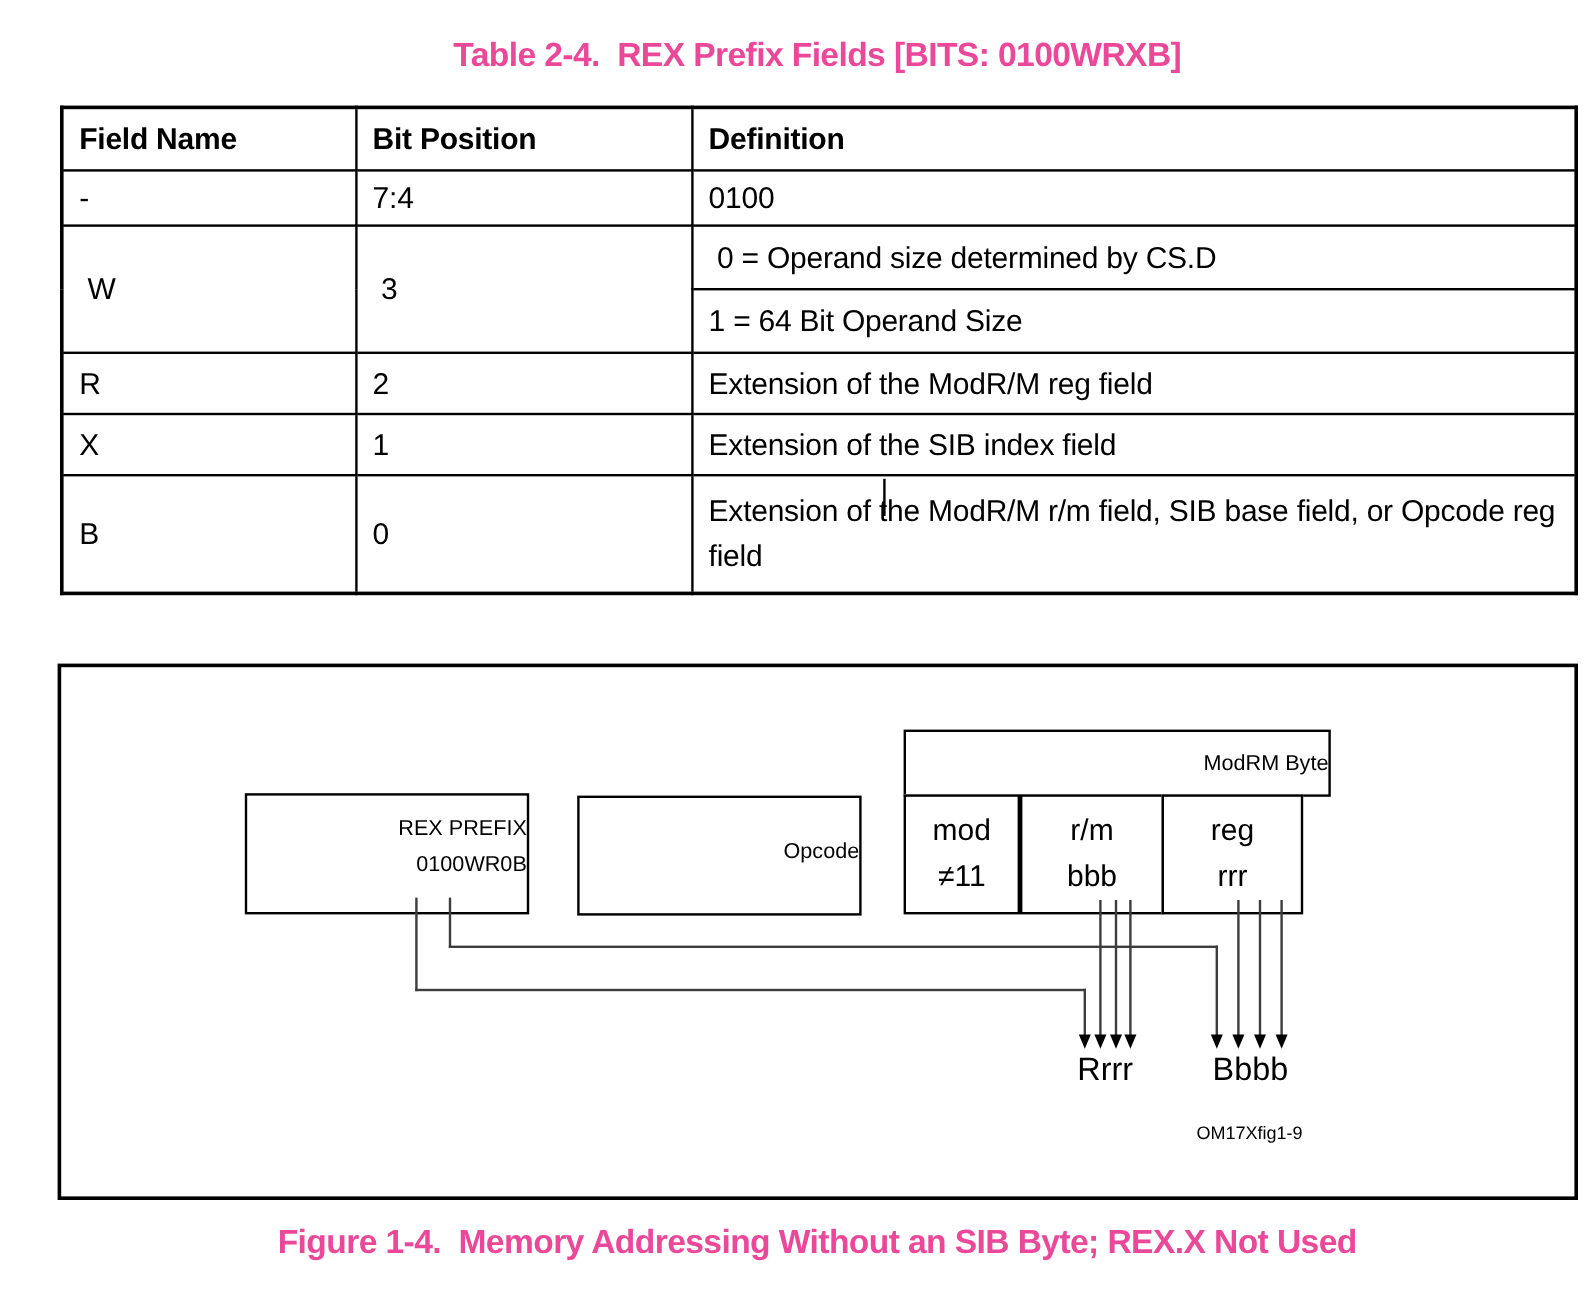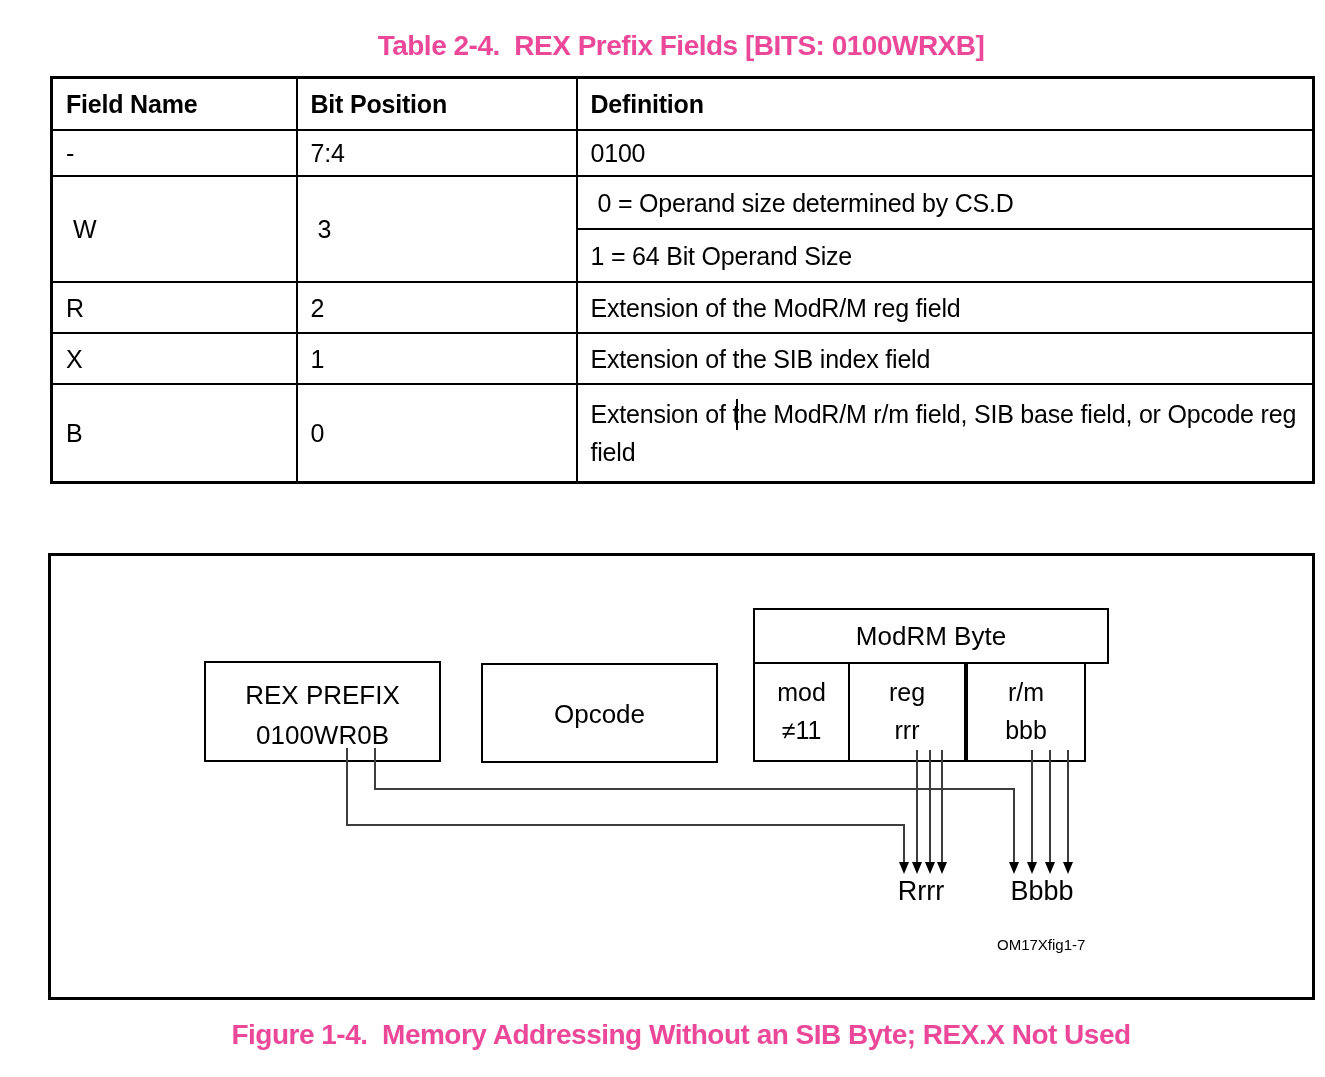--- a/index.html
+++ b/index.html
@@ -12,21 +12,21 @@
   .doc-title, .fig-caption {
     position:absolute; left:50px; width:1262px; text-align:center;
     color:#ec4899; font-weight:bold; font-size:28px; letter-spacing:-0.5px;
     white-space:pre-wrap;
   }
   .doc-title { top:30px; }
   .fig-caption { top:1019px; }
 
   
   table.rex {
-    position:absolute; left:50px; top:76px; width:1262px;
+    position:absolute; left:50px; top:88px; width:1262px;
     border-collapse:collapse; table-layout:fixed;
     border:3px solid #000;
     font-size:25px; letter-spacing:-0.2px;
   }
   table.rex th, table.rex td {
     border:2px solid #000; padding:0 10px 0 13px;
     text-align:left; vertical-align:middle; font-weight:normal;
     line-height:38px;
   }
   table.rex th { font-weight:bold; height:50px; }
@@ -40,22 +40,22 @@
   
   .text-cursor { position:absolute; left:736px; top:399px; width:2px; height:31px; background:#000; }
 
   
   .figure {
     position:absolute; left:48px; top:553px; width:1267px; height:447px;
     border:3px solid #000; box-sizing:border-box; background:#fff;
   }
   .fbox {
     position:absolute; border:2px solid #000; box-sizing:border-box;
-    background:#fff; display:flex; flex-direction:column; align-items:center;
-    font-size:26px;
+    background:#fff; display:flex; flex-direction:column; align-items:flex-end;
+    font-size:18px;
   }
   .rex-box   { left:153px; top:105px; width:237px; height:101px; padding-top:17px; gap:9px; }
   .opcode-box{ left:430px; top:107px; width:237px; height:100px; padding-top:34px; }
   .modrm-title {
     left:702px; top:52px; width:356px; height:56px;
     justify-content:center;
   }
   .modrm-cells { position:absolute; left:702px; top:106px; display:flex; }
   .mcell {
     border:2px solid #000; box-sizing:border-box; height:100px; background:#fff;
@@ -142,27 +142,27 @@
 
     <div class="fbox modrm-title">
       <span>ModRM Byte</span>
     </div>
 
     <div class="modrm-cells">
       <div class="mcell mod">
         <span>mod</span>
         <span>≠11</span>
       </div>
+      <div class="mcell rm">
+        <span>r/m</span>
+        <span>bbb</span>
+      </div>
       <div class="mcell reg">
         <span>reg</span>
         <span>rrr</span>
-      </div>
-      <div class="mcell rm">
-        <span>r/m</span>
-        <span>bbb</span>
       </div>
     </div>
 
     <div class="vline" style="left:295px; top:192px; height:78px;"></div>
     <div class="hline" style="left:295px; top:268px; width:559px;"></div>
     <div class="vline" style="left:852px; top:268px; height:40px;"></div>
 
     <div class="vline" style="left:323px; top:192px; height:42px;"></div>
     <div class="hline" style="left:323px; top:232px; width:641px;"></div>
     <div class="vline" style="left:962px; top:232px; height:76px;"></div>
@@ -181,18 +181,18 @@
     <div class="arrowhead" style="left:886px; top:306px;"></div>
 
     <div class="arrowhead" style="left:958px; top:306px;"></div>
     <div class="arrowhead" style="left:976px; top:306px;"></div>
     <div class="arrowhead" style="left:994px; top:306px;"></div>
     <div class="arrowhead" style="left:1012px; top:306px;"></div>
 
     <div class="flow-label" style="left:820px;">Rrrr</div>
     <div class="flow-label" style="left:941px;">Bbbb</div>
 
-    <div class="fig-watermark">OM17Xfig1-7</div>
+    <div class="fig-watermark">OM17Xfig1-9</div>
   </div>
 
   <div class="fig-caption">Figure 1-4.  Memory Addressing Without an SIB Byte; REX.X Not Used</div>
 
 </div>
 
 </body></html>

